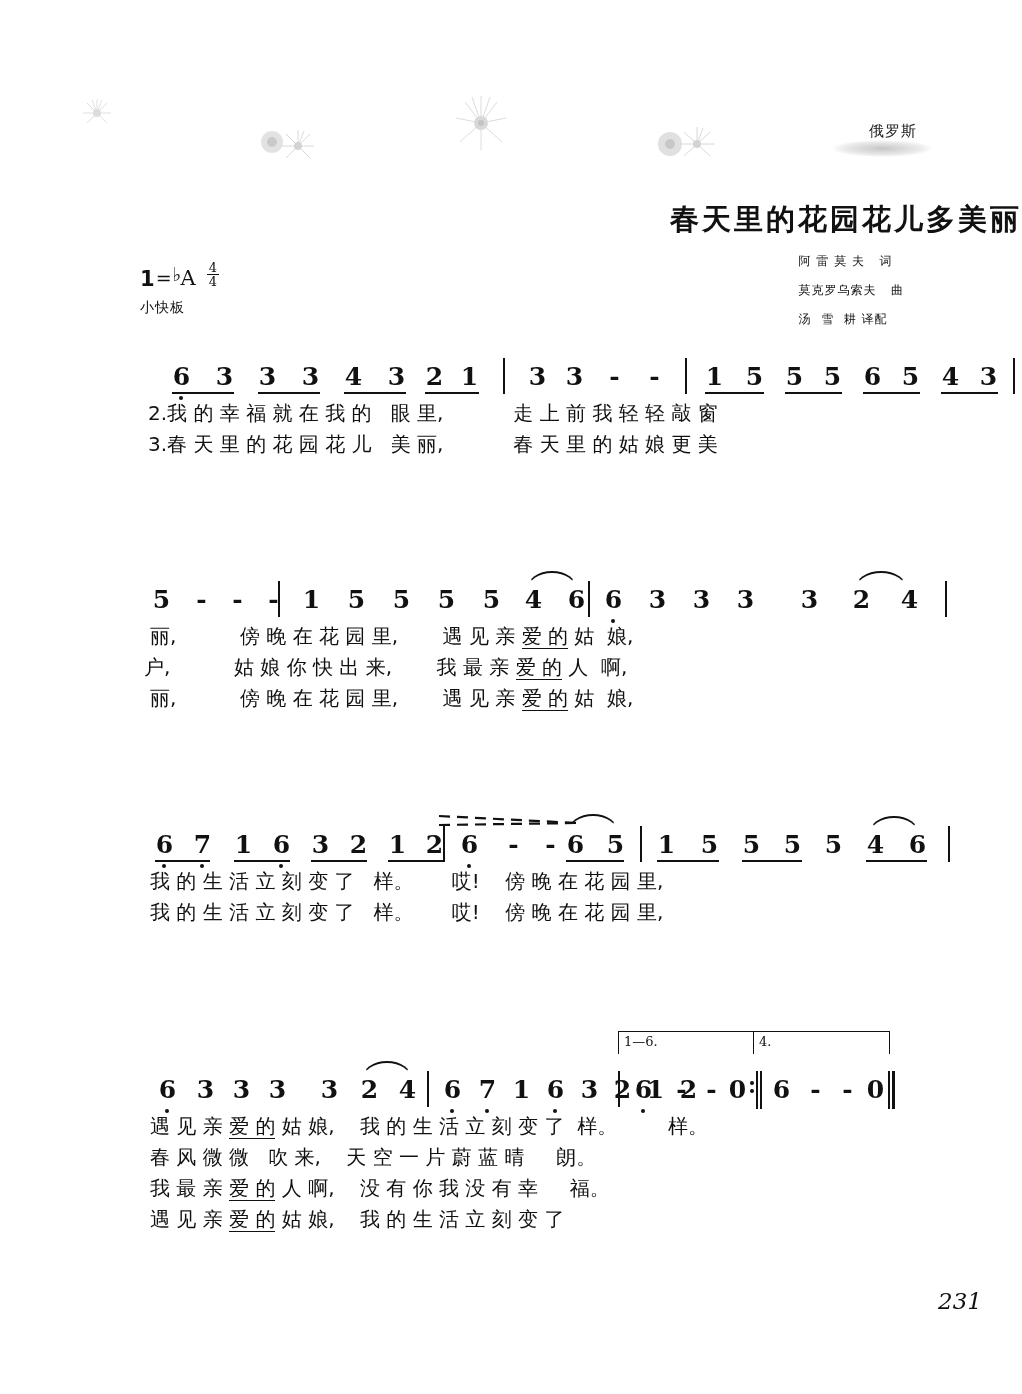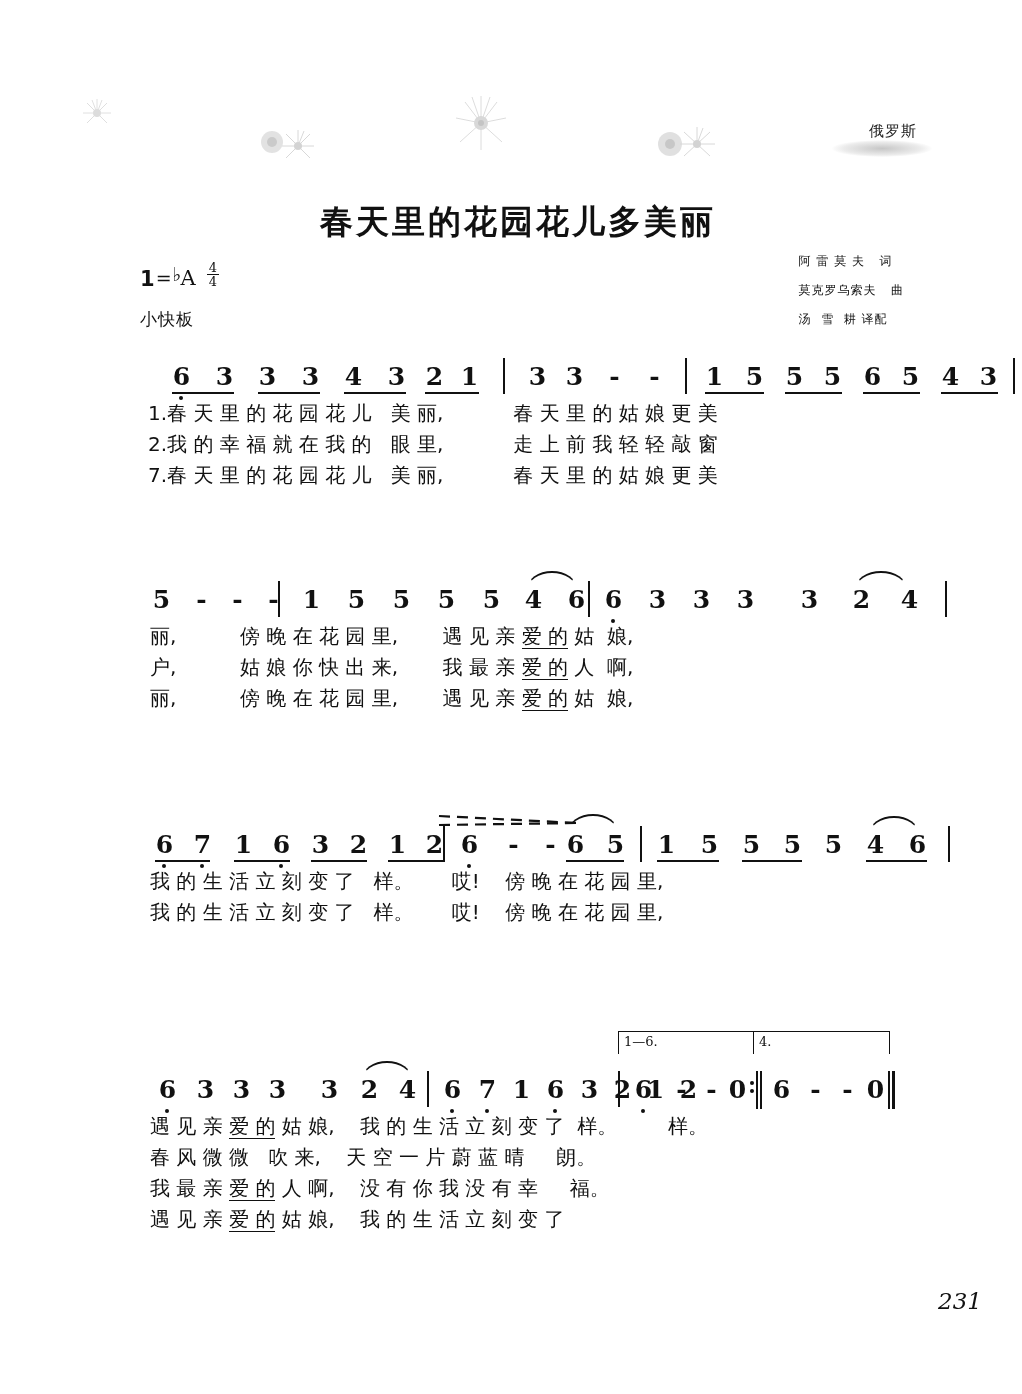--- a/index.html
+++ b/index.html
@@ -24,40 +24,40 @@
     font-family:"DejaVu Sans",sans-serif;z-index:3;
   }
   .country-shadow{
     position:absolute;right:90px;top:140px;width:100px;height:17px;
     background:radial-gradient(ellipse at center,rgba(120,120,120,.42) 0%,rgba(160,160,160,.20) 55%,rgba(255,255,255,0) 72%);
     border-radius:50%;z-index:2;
   }
 
   
   .title{
-    position:absolute;left:0;right:0;top:200px;text-align:center;
-    font-size:33px;font-weight:bold;letter-spacing:3px;
+    position:absolute;left:0;right:0;top:200px;text-align:right;
+    font-size:29px;font-weight:bold;letter-spacing:3px;
     font-family:"DejaVu Sans",sans-serif;
     padding-left:14px;
   }
 
   .keyblock{position:absolute;left:140px;top:262px;}
   .keyline{display:flex;align-items:flex-end;font-size:22px;
     font-family:"DejaVu Serif","Liberation Serif",serif;}
   .keyline .one{font-weight:bold;font-size:21px;
     font-family:"DejaVu Sans",sans-serif;line-height:1;}
   .keyline .eq{font-size:19px;margin:0 1px 1px 1px;}
   .flat{font-size:19px;position:relative;top:-5px;margin-right:-1px;}
   .keyA{font-size:21px;font-family:"DejaVu Serif",serif;}
   .meter{display:inline-block;text-align:center;font-size:13px;
     line-height:1.02;margin-left:11px;position:relative;top:-1px;
     font-family:"DejaVu Serif",serif;}
   .meter .num{display:block;border-bottom:1.3px solid #111;padding:0 2px;}
   .meter .den{display:block;padding:0 2px;}
-  .tempo{margin-top:18px;font-size:17px;letter-spacing:1px;
+  .tempo{margin-top:9px;font-size:14px;letter-spacing:1px;
     font-family:"DejaVu Sans",sans-serif;}
 
   .credits{position:absolute;right:118px;top:253px;text-align:left;}
   .credits div{font-size:12px;letter-spacing:1px;margin-bottom:12px;
     white-space:pre;font-family:"DejaVu Sans",sans-serif;}
 
   
   .system{position:absolute;left:0;width:1022px;}
   .s1{top:352px;} .s2{top:575px;} .s3{top:820px;} .s4{top:1065px;}
 
@@ -233,27 +233,24 @@
       <div class="jnote" style="left:863px">6</div>
       <div class="jnote" style="left:901px">5</div>
       <div class="beam" style="left:863px;width:57px"></div>
       <div class="jnote" style="left:941px">4</div>
       <div class="jnote" style="left:979px">3</div>
       <div class="beam" style="left:941px;width:57px"></div>
       <div class="bar" style="left:1013px"></div>
     </div>
     <div class="lyricrow">
       <div class="lyricline">
-          <span class="lyr" style="left:148px">1.春 天 里 的 花 园 花 儿   美 丽,           春 天 里 的 姑 娘 更 美</span>
-        </div>
-      <div class="lyricline">
           <span class="lyr" style="left:148px">2.我 的 幸 福 就 在 我 的   眼 里,           走 上 前 我 轻 轻 敲 窗</span>
         </div>
       <div class="lyricline">
-          <span class="lyr" style="left:148px">7.春 天 里 的 花 园 花 儿   美 丽,           春 天 里 的 姑 娘 更 美</span>
+          <span class="lyr" style="left:148px">3.春 天 里 的 花 园 花 儿   美 丽,           春 天 里 的 姑 娘 更 美</span>
         </div>
     </div>
   </div>
 
   <div class="system s2">
     <div class="noterow">
       <div class="jnote" style="left:152px">5</div>
       <div class="dash" style="left:192px">-</div>
       <div class="dash" style="left:228px">-</div>
       <div class="dash" style="left:264px">-</div>
@@ -280,21 +277,21 @@
       <div class="jnote" style="left:852px">2</div>
       <div class="jnote" style="left:900px">4</div>
       <div class="slur" style="left:855px;width:50px"></div>
       <div class="bar" style="left:945px"></div>
     </div>
     <div class="lyricrow">
       <div class="lyricline">
           <span class="lyr" style="left:150px">丽,          傍 晚 在 花 园 里,       遇 见 亲 <u>爱 的</u> 姑  娘,</span>
         </div>
       <div class="lyricline">
-          <span class="lyr" style="left:150px">户,          姑 娘 你 快 出 来,       我 最 亲 <u>爱 的</u> 人  啊,</span>
+          <span class="lyr" style="left:144px">户,          姑 娘 你 快 出 来,       我 最 亲 <u>爱 的</u> 人  啊,</span>
         </div>
       <div class="lyricline">
           <span class="lyr" style="left:150px">丽,          傍 晚 在 花 园 里,       遇 见 亲 <u>爱 的</u> 姑  娘,</span>
         </div>
     </div>
   </div>
 
   <div class="system s3">
     <div class="noterow">
       <div class="jnote" style="left:155px">6</div>

